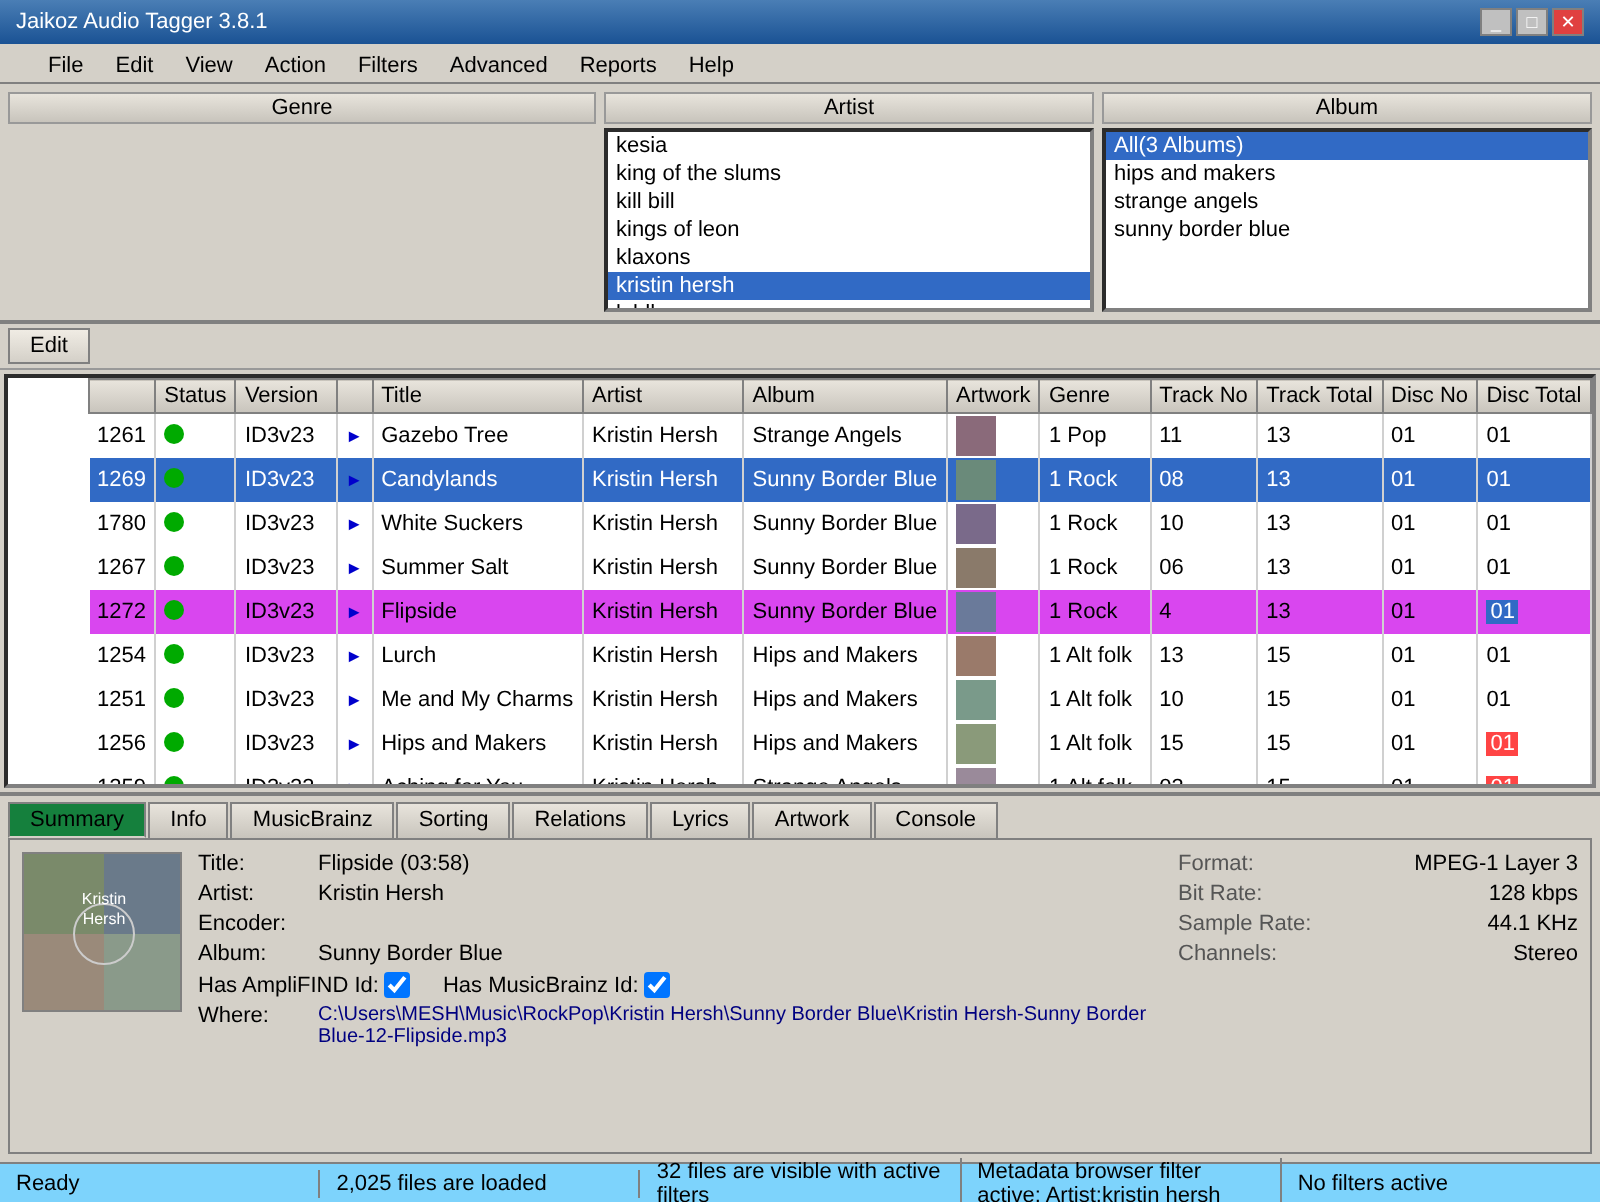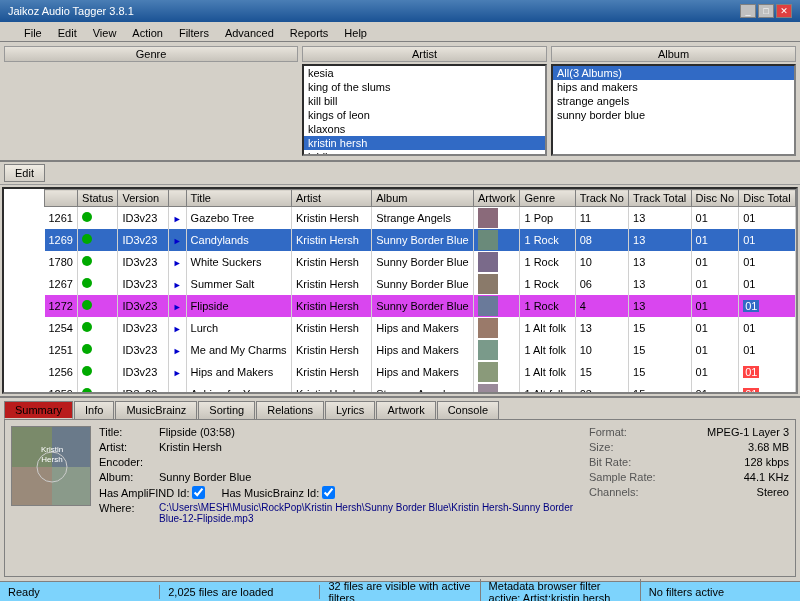--- a/index.html
+++ b/index.html
@@ -46,21 +46,21 @@
     .arrow-icon { color: #0000cc; font-size: 9px; }
     
     .disc-red { background: #ff4444; color: white; padding: 0 2px; }
     .disc-blue { background: #316ac5; color: white; padding: 0 2px; }
     
     
     #bottom { height: 185px; border-top: 2px solid #808080; background: #d4d0c8; display: flex; flex-direction: column; }
     
     #tabs { display: flex; padding: 3px 4px 0; gap: 1px; }
     .tab { background: linear-gradient(to bottom, #e8e4dc, #c8c4bc); border: 1px solid #808080; border-bottom: none; padding: 2px 10px; font-size: 11px; cursor: pointer; }
-    .tab.active { background: #b91c1c; border-bottom: 1px solid #d4d0c8; position: relative; z-index: 1; }
+    .tab.active { background: #15803d; border-bottom: 1px solid #d4d0c8; position: relative; z-index: 1; }
     
     #tab-content { flex: 1; background: #d4d0c8; border: 1px solid #808080; margin: 0 4px 4px; padding: 6px; display: flex; gap: 8px; overflow: hidden; }
     
     #album-art { width: 80px; height: 80px; border: 1px solid #808080; background: #c0c0c0; flex-shrink: 0; overflow: hidden; }
     
     #song-info { flex: 1; font-size: 11px; }
     .info-row { display: flex; align-items: center; margin-bottom: 3px; }
     .info-label { width: 60px; color: #000; flex-shrink: 0; }
     .info-value { flex: 1; }
     .song-no { font-size: 12px; font-weight: bold; margin-bottom: 6px; }
@@ -365,24 +365,20 @@
           <span class="where-path">C:\Users\MESH\Music\RockPop\Kristin Hersh\Sunny Border Blue\Kristin Hersh-Sunny Border Blue-12-Flipside.mp3</span>
         </div>
       </div>
 
       <div id="format-info">
         <div class="format-row">
           <span class="format-label">Format:</span>
           <span class="format-value">MPEG-1 Layer 3</span>
         </div>
         <div class="format-row">
-          <span class="format-label">Size:</span>
-          <span class="format-value">3.68 MB</span>
-        </div>
-        <div class="format-row">
           <span class="format-label">Bit Rate:</span>
           <span class="format-value">128 kbps</span>
         </div>
         <div class="format-row">
           <span class="format-label">Sample Rate:</span>
           <span class="format-value">44.1 KHz</span>
         </div>
         <div class="format-row">
           <span class="format-label">Channels:</span>
           <span class="format-value">Stereo</span>

